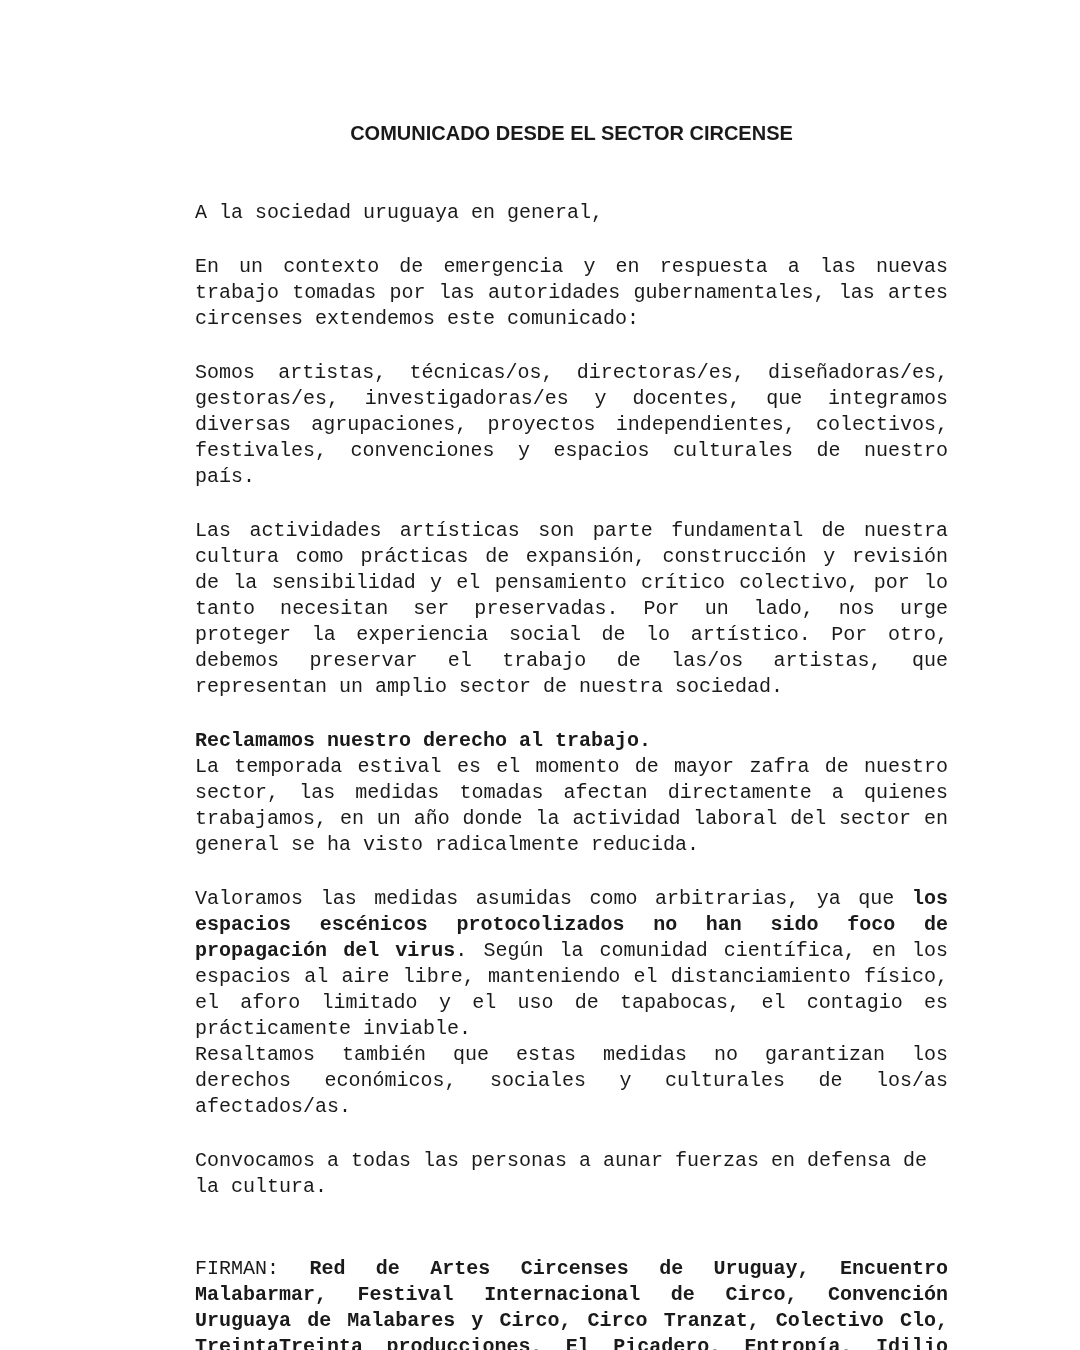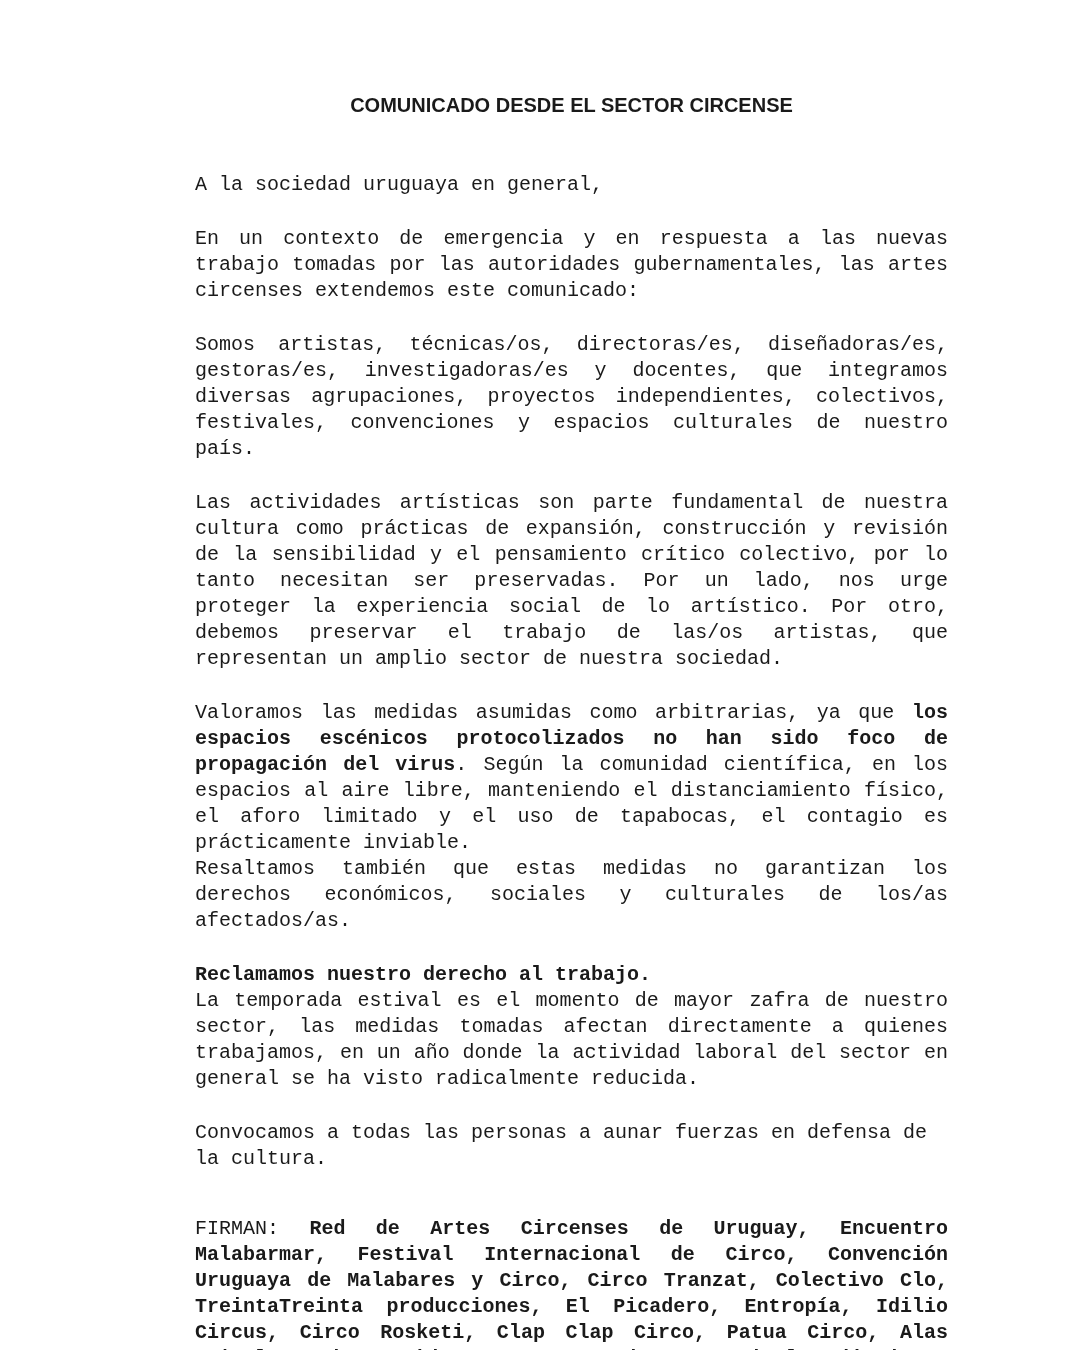--- a/index.html
+++ b/index.html
@@ -6,21 +6,21 @@
     margin: 0;
     padding: 0;
     background: #ffffff;
   }
   .page {
     position: relative;
     box-sizing: border-box;
     width: 1080px;
     height: 1350px;
     background: #ffffff;
-    padding: 92px 132px 0 195px;
+    padding: 120px 132px 0 195px;
     font-family: "Liberation Sans", "DejaVu Sans", sans-serif;
     font-size: 20px;
     line-height: 26px;
     color: #1a1a1a;
     overflow: hidden;
   }
   .doc-title {
     font-weight: bold;
     text-align: center;
     margin: 0 0 54px 0;
@@ -29,21 +29,21 @@
     margin: 0 0 28px 0;
     font-family: Liberation Mono, monospace;
   }
   .just {
     text-align: justify;
   }
   .b {
     font-weight: bold;
   }
   .convocamos {
-    margin-bottom: 44px;
+    margin-bottom: 56px;
   }
   .hashtag-gap {
     margin-left: 28px;
   }
 </style>
 </head>
 <body>
 
 <div class="page">
 
@@ -51,27 +51,27 @@
 
   <div class="para">A la sociedad uruguaya en general,</div>
 
   <div class="para just">En un contexto de emergencia y en respuesta a las nuevas trabajo tomadas por las autoridades gubernamentales, las artes circenses extendemos este comunicado:</div>
 
   <div class="para just">Somos artistas, técnicas/os, directoras/es, diseñadoras/es, gestoras/es, investigadoras/es y docentes, que integramos diversas agrupaciones, proyectos independientes, colectivos, festivales, convenciones y espacios culturales de nuestro país.</div>
 
   <div class="para just">Las actividades artísticas son parte fundamental de nuestra cultura como prácticas de expansión, construcción y revisión de la sensibilidad y el pensamiento crítico colectivo, por lo tanto necesitan ser preservadas. Por un lado, nos urge proteger la experiencia social de lo artístico. Por otro, debemos preservar el trabajo de las/os artistas, que representan un amplio sector de nuestra sociedad.</div>
 
   <div class="para">
-    <div class="just"><span>Valoramos las medidas asumidas como arbitrarias, ya que </span><span class="b">los espacios escénicos protocolizados no han sido foco de propagación del virus</span><span>. Según la comunidad científica, en los espacios al aire libre, manteniendo el distanciamiento físico, el aforo limitado y el uso de tapabocas, el contagio es prácticamente inviable.</span></div>
-    <div class="just">Resaltamos también que estas medidas no garantizan los derechos económicos, sociales y culturales de los/as afectados/as.</div>
+    <div class="b">Reclamamos nuestro derecho al trabajo.</div>
+    <div class="just">La temporada estival es el momento de mayor zafra de nuestro sector, las medidas tomadas afectan directamente a quienes trabajamos, en un año donde la actividad laboral del sector en general se ha visto radicalmente reducida.</div>
   </div>
 
   <div class="para">
-    <div class="b">Reclamamos nuestro derecho al trabajo.</div>
-    <div class="just">La temporada estival es el momento de mayor zafra de nuestro sector, las medidas tomadas afectan directamente a quienes trabajamos, en un año donde la actividad laboral del sector en general se ha visto radicalmente reducida.</div>
+    <div class="just"><span>Valoramos las medidas asumidas como arbitrarias, ya que </span><span class="b">los espacios escénicos protocolizados no han sido foco de propagación del virus</span><span>. Según la comunidad científica, en los espacios al aire libre, manteniendo el distanciamiento físico, el aforo limitado y el uso de tapabocas, el contagio es prácticamente inviable.</span></div>
+    <div class="just">Resaltamos también que estas medidas no garantizan los derechos económicos, sociales y culturales de los/as afectados/as.</div>
   </div>
 
   <div class="para convocamos">Convocamos  a todas las personas a aunar fuerzas en defensa de la cultura.</div>
 
   <div class="para just"><span>FIRMAN: </span><span class="b">Red de Artes Circenses de Uruguay, Encuentro Malabarmar, Festival Internacional de Circo, Convención Uruguaya de Malabares y Circo, Circo Tranzat, Colectivo Clo, TreintaTreinta producciones, El Picadero, Entropía, Idilio Circus, Circo Rosketi, Clap Clap Circo, Patua Circo, Alas pa'volar, Circo Ambiguo, Proyecto Migra, Festival Rodó Circo, Opa Payasos, Eco-Formación en circo social, Montaña Mística, El Nido, Circo Lumiere, Circo Latino y artistas independientes.</span></div>
 
   <div class="para"><span class="b">#CulturaEsTrabajo</span><span class="b hashtag-gap">#Internacional</span></div>
 
 </div>
 

